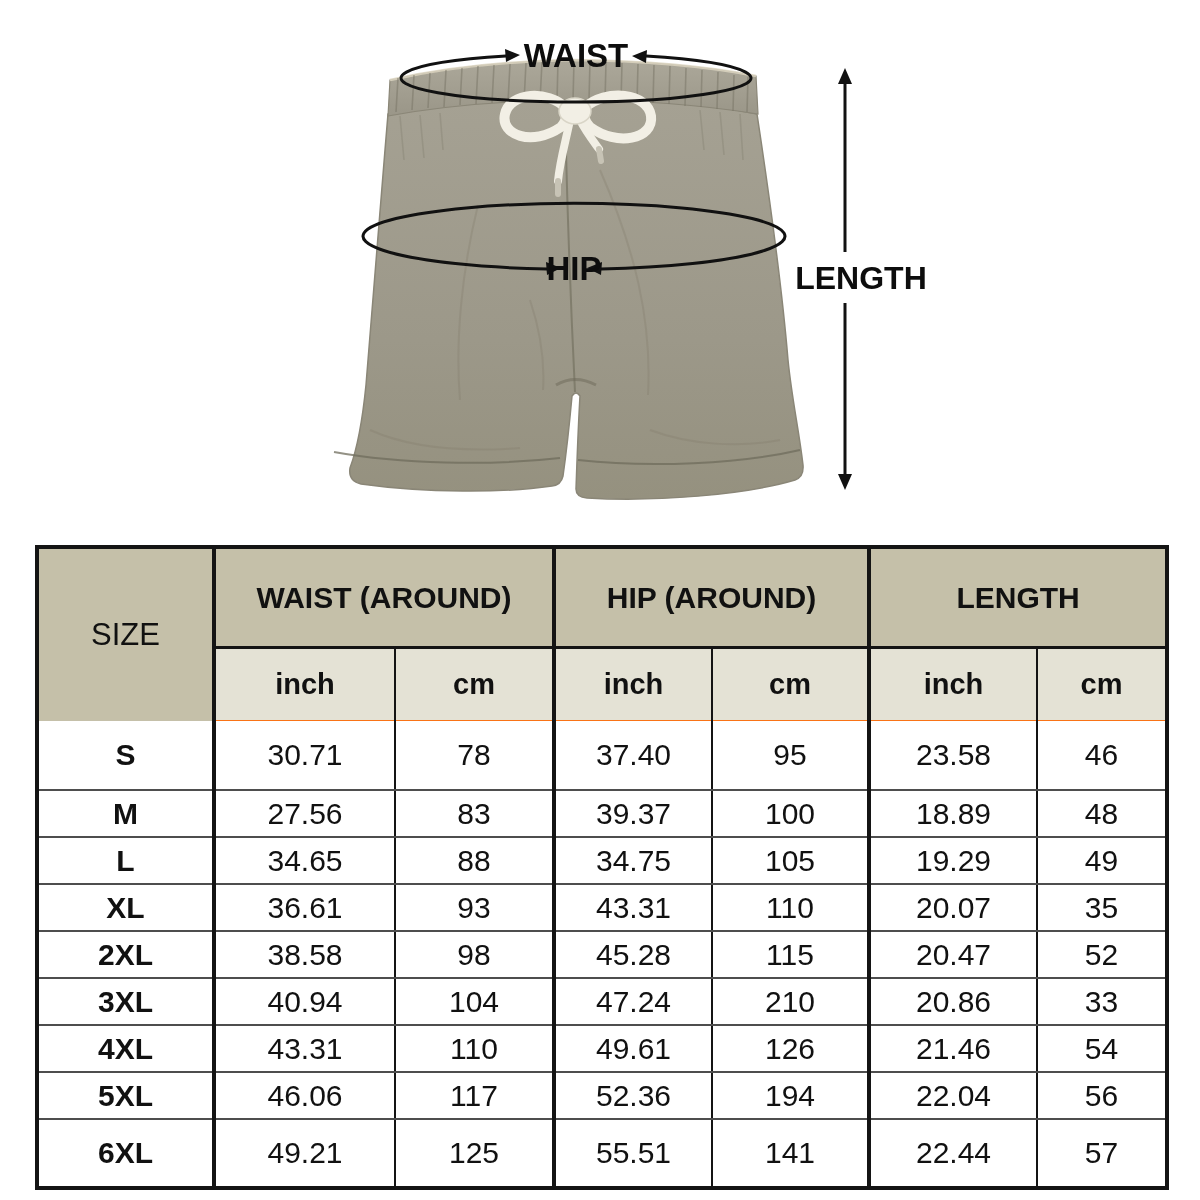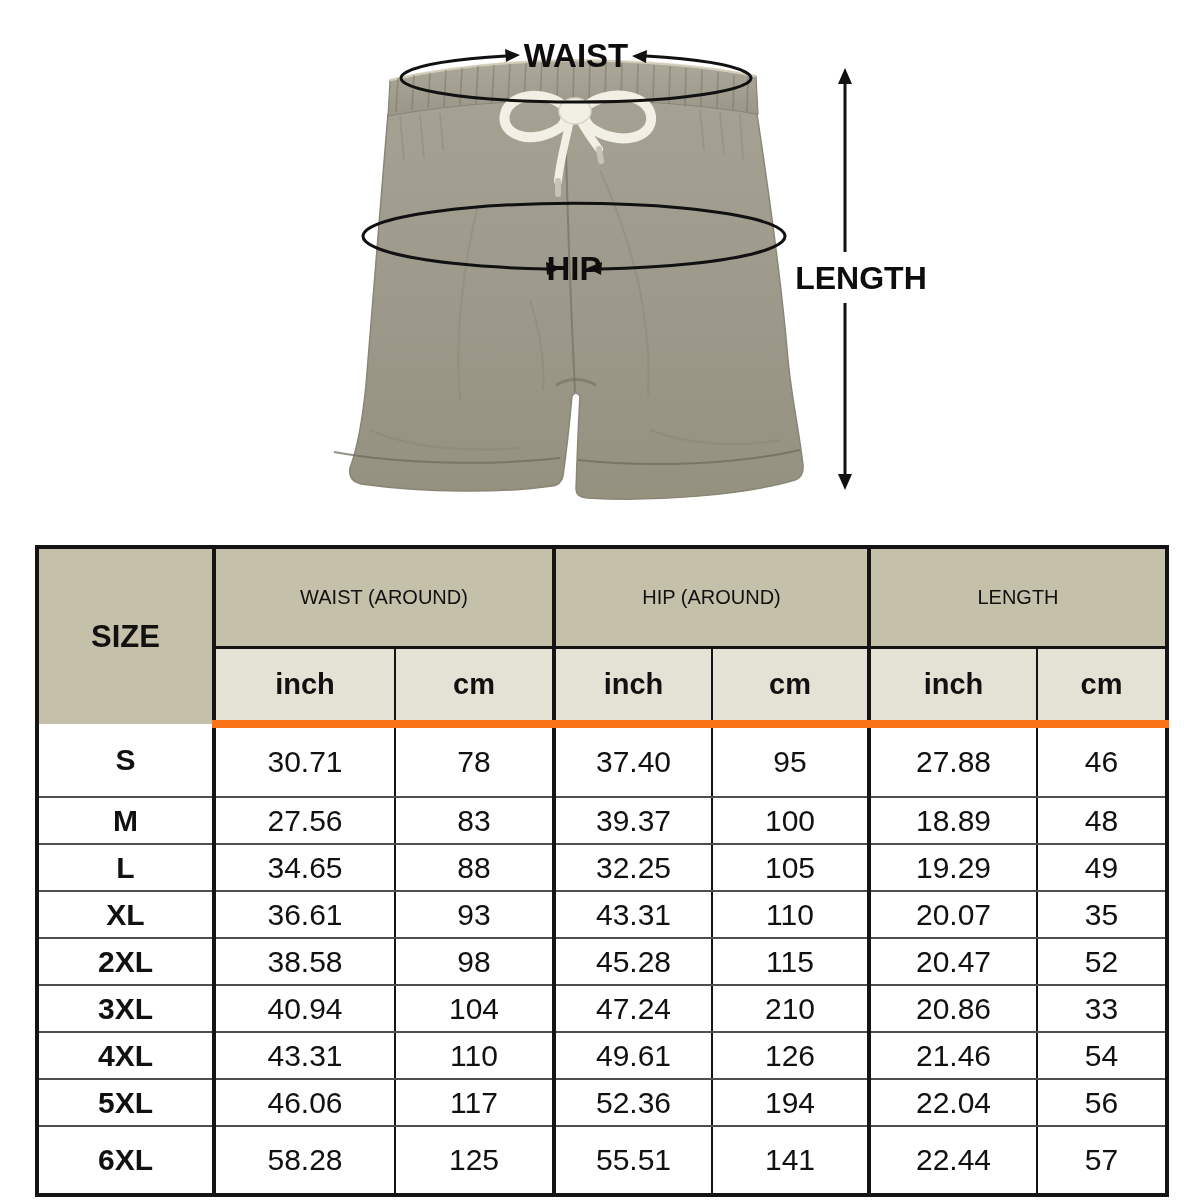--- a/index.html
+++ b/index.html
@@ -11,25 +11,25 @@
   
   #size-table{
     position:absolute;left:35px;top:545px;width:1130px;
     border-collapse:collapse;table-layout:fixed;background:#ffffff;
     border:4px solid #141414;
   }
   #size-table th,#size-table td{
     padding:0;text-align:center;vertical-align:middle;
     color:#111111;overflow:hidden;white-space:nowrap;
   }
-  .hdr-group{background:#c5c0a9;font-weight:normal;font-size:20px;height:97px;
+  .hdr-group{background:#c5c0a9;font-weight:bold;font-size:30px;height:97px;
              border-bottom:3px solid #141414;}
-  .hdr-size {background:#c5c0a9;font-weight:bold;font-size:31px;}
+  .hdr-size {background:#c5c0a9;font-weight:normal;font-size:31px;}
   .hdr-unit {background:#e4e2d5;font-weight:bold;font-size:29px;height:71px;
-             border-bottom:8px solid #f97316;}
+             border-bottom:1px solid #f97316;}
   .thick-r{border-right:4px solid #141414;}
   .thin-r {border-right:2px solid #141414;}
   tbody td{border-bottom:2px solid #4e4e4e;font-size:30px;}
   tbody tr:last-child td{border-bottom:none;}
   td.size-cell{font-weight:bold;}
   tr.r-first td{height:68px;}
   tr.r-mid td{height:45px;}
   tr.r-last td{height:66px;}
 </style>
 </head>
@@ -152,37 +152,37 @@
       <th class="hdr-unit">cm</th>
     </tr>
   </thead>
   <tbody>
     <tr class="r-first">
       <td class="size-cell thick-r">S</td>
       <td class="thin-r">30.71</td>
       <td class="thick-r">78</td>
       <td class="thin-r">37.40</td>
       <td class="thick-r">95</td>
-      <td class="thin-r">27.88</td>
+      <td class="thin-r">23.58</td>
       <td>46</td>
     </tr>
     <tr class="r-mid">
       <td class="size-cell thick-r">M</td>
       <td class="thin-r">27.56</td>
       <td class="thick-r">83</td>
       <td class="thin-r">39.37</td>
       <td class="thick-r">100</td>
       <td class="thin-r">18.89</td>
       <td>48</td>
     </tr>
     <tr class="r-mid">
       <td class="size-cell thick-r">L</td>
       <td class="thin-r">34.65</td>
       <td class="thick-r">88</td>
-      <td class="thin-r">32.25</td>
+      <td class="thin-r">34.75</td>
       <td class="thick-r">105</td>
       <td class="thin-r">19.29</td>
       <td>49</td>
     </tr>
     <tr class="r-mid">
       <td class="size-cell thick-r">XL</td>
       <td class="thin-r">36.61</td>
       <td class="thick-r">93</td>
       <td class="thin-r">43.31</td>
       <td class="thick-r">110</td>
@@ -220,21 +220,21 @@
       <td class="size-cell thick-r">5XL</td>
       <td class="thin-r">46.06</td>
       <td class="thick-r">117</td>
       <td class="thin-r">52.36</td>
       <td class="thick-r">194</td>
       <td class="thin-r">22.04</td>
       <td>56</td>
     </tr>
     <tr class="r-last">
       <td class="size-cell thick-r">6XL</td>
-      <td class="thin-r">58.28</td>
+      <td class="thin-r">49.21</td>
       <td class="thick-r">125</td>
       <td class="thin-r">55.51</td>
       <td class="thick-r">141</td>
       <td class="thin-r">22.44</td>
       <td>57</td>
     </tr>
   </tbody>
 </table>
 
 </body></html>

